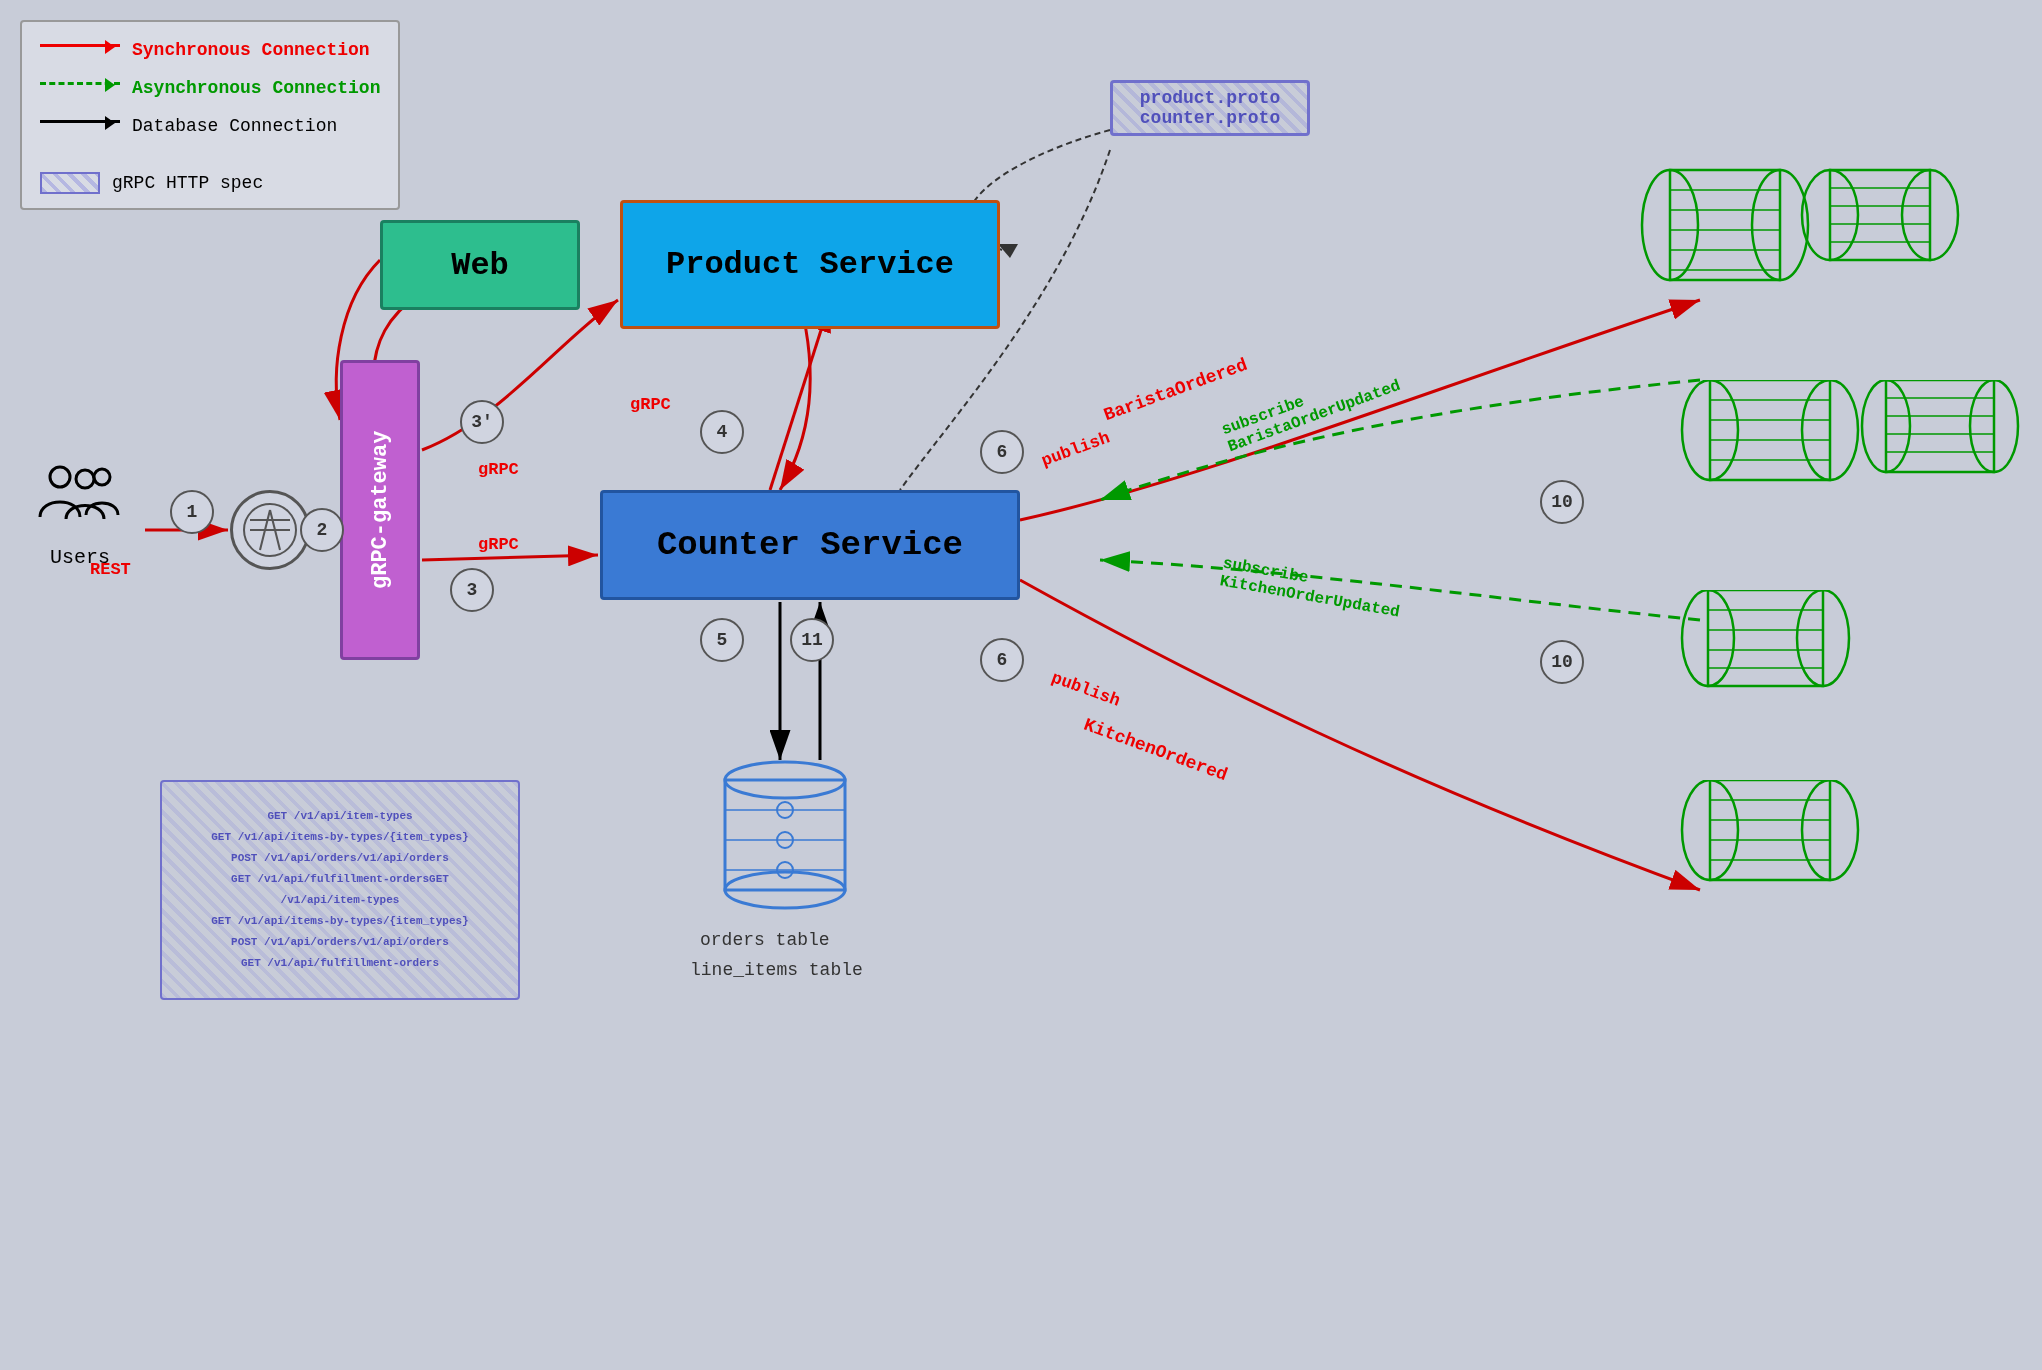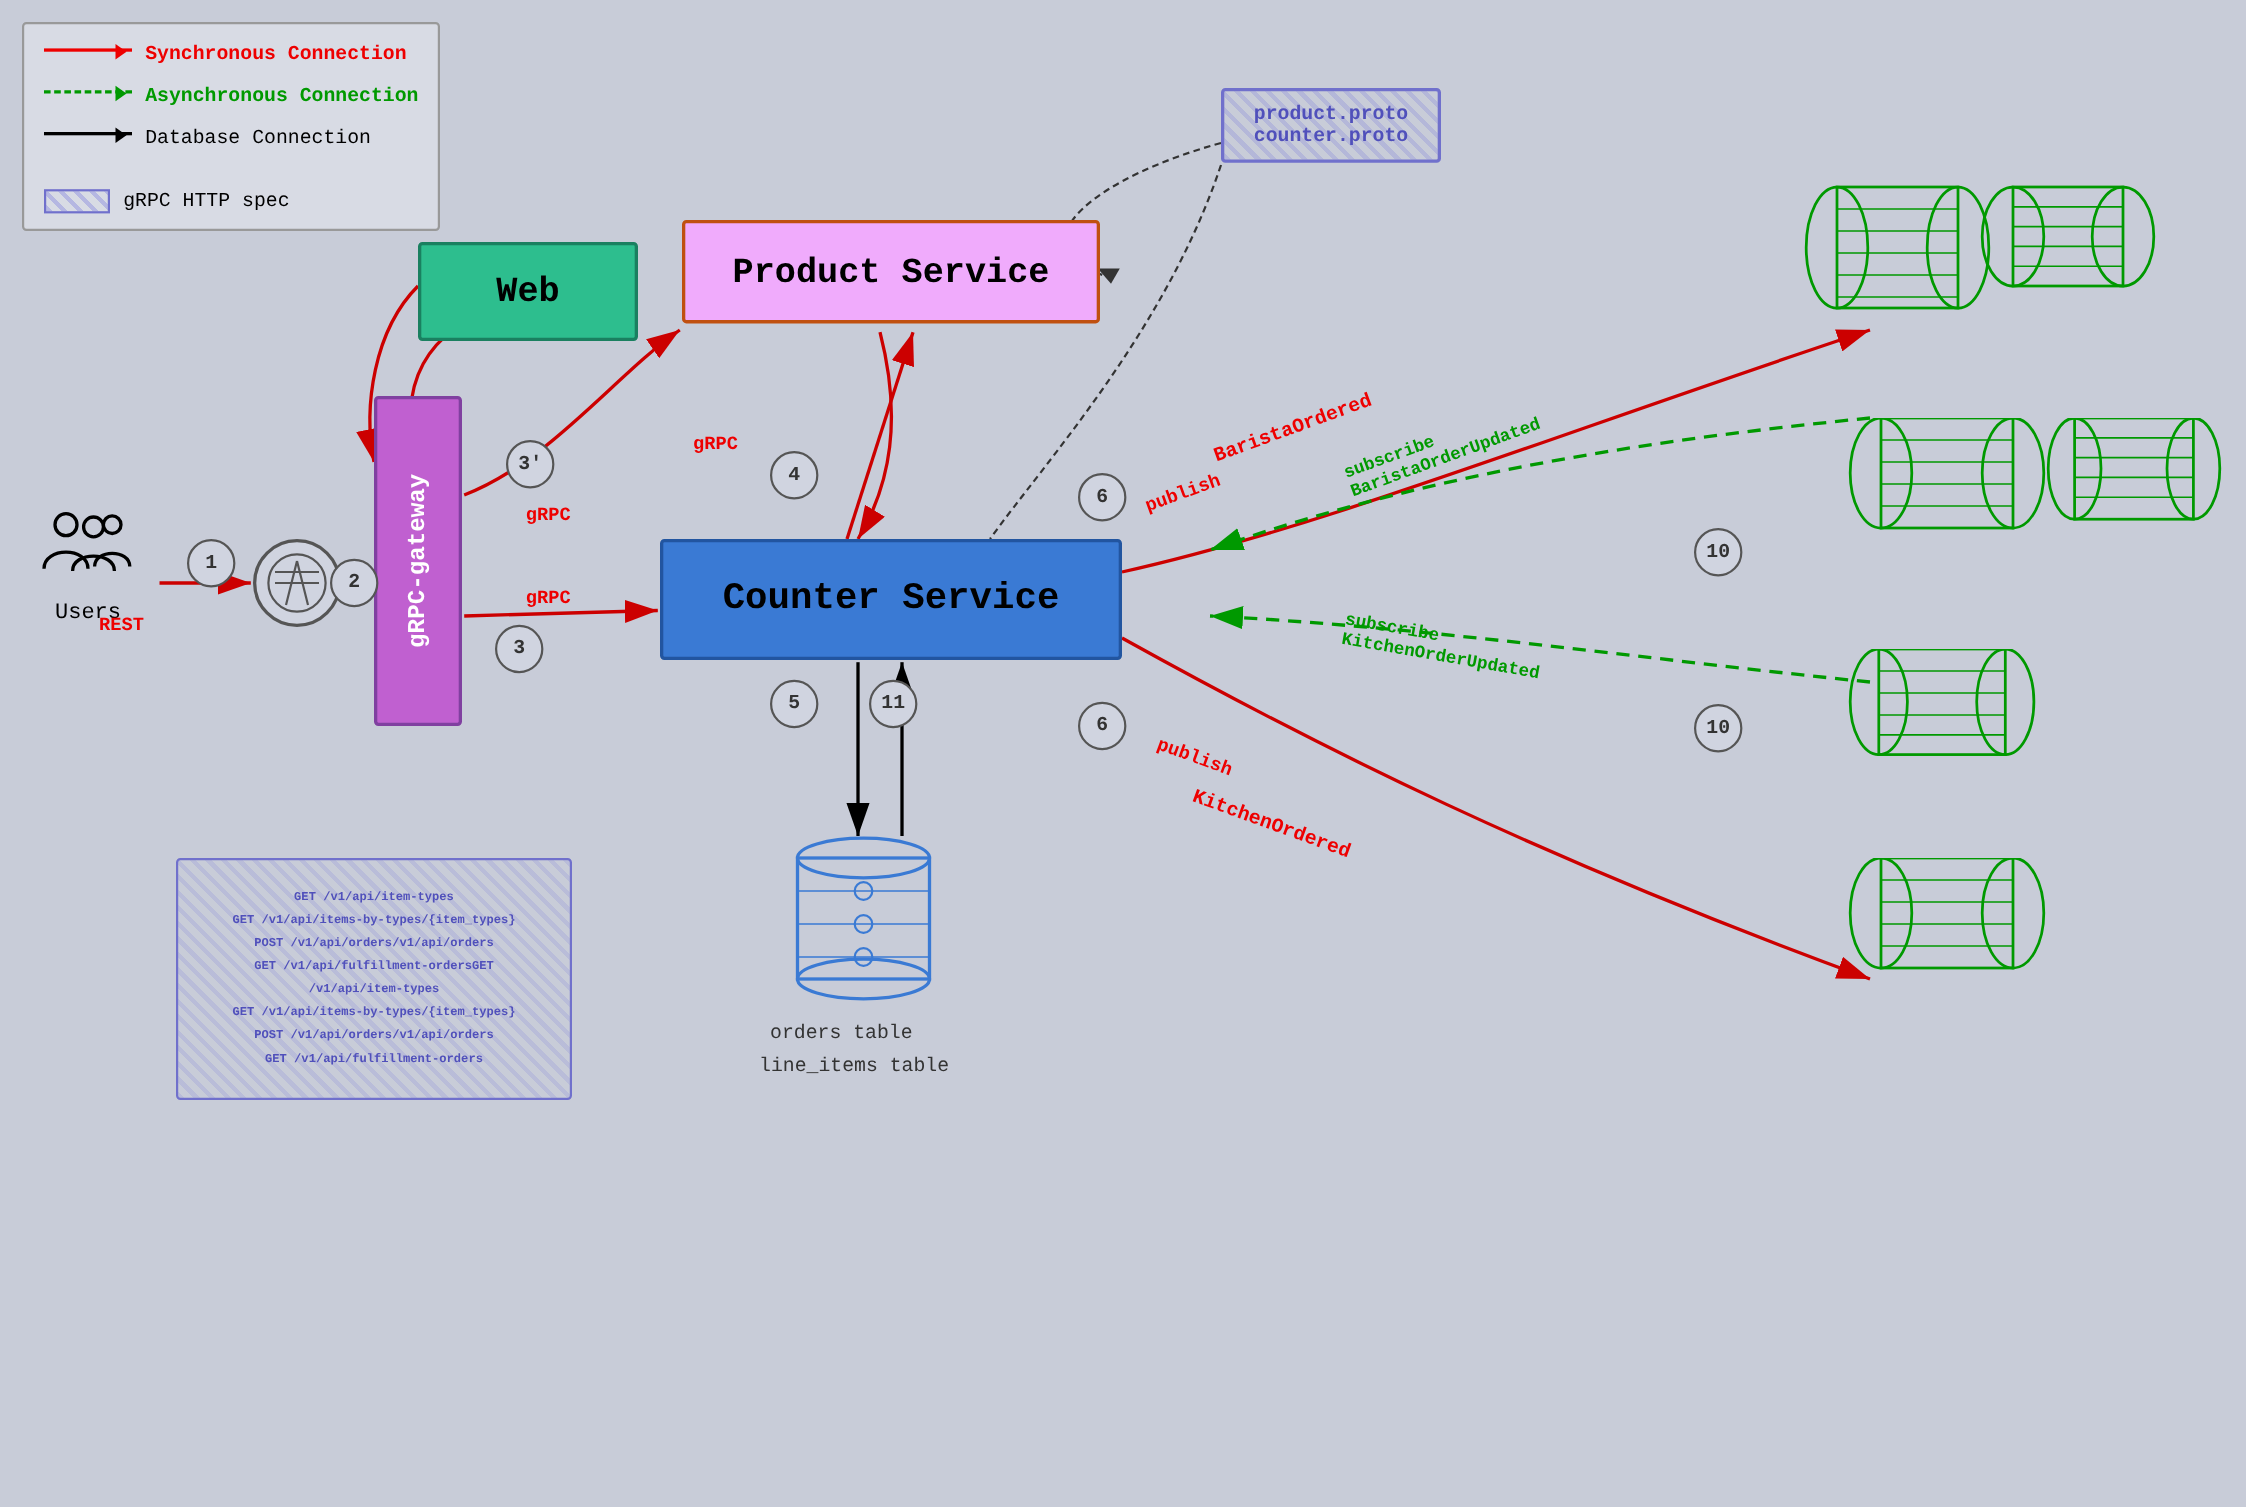--- a/index.html
+++ b/index.html
@@ -109,26 +109,26 @@
       background: #2dbe8e;
       border: 3px solid #1a8060;
       color: #000;
       font-size: 32px;
       width: 200px;
       height: 90px;
       top: 220px;
       left: 380px;
     }
     .node-product {
-      background: #f0abfc;
+      background: #0ea5e9;
       border: 3px solid #c05010;
       color: #000;
       font-size: 32px;
       width: 380px;
-      height: 94px;
+      height: 129px;
       top: 200px;
       left: 620px;
     }
     .node-counter {
       background: #3a7ad4;
       border: 3px solid #2255a0;
       color: #000;
       font-size: 34px;
       width: 420px;
       height: 110px;
@@ -146,21 +146,21 @@
       width: 80px;
       height: 300px;
       top: 360px;
       left: 340px;
     }
     .node-proto {
       border: 3px solid #7070cc;
       color: #5050bb;
       font-size: 18px;
       width: 200px;
-      height: 68px;
+      height: 56px;
       top: 80px;
       left: 1110px;
       text-align: right;
       background: repeating-linear-gradient(
         45deg,
         rgba(100,100,220,0.2),
         rgba(100,100,220,0.2) 4px,
         transparent 4px,
         transparent 10px
       );

